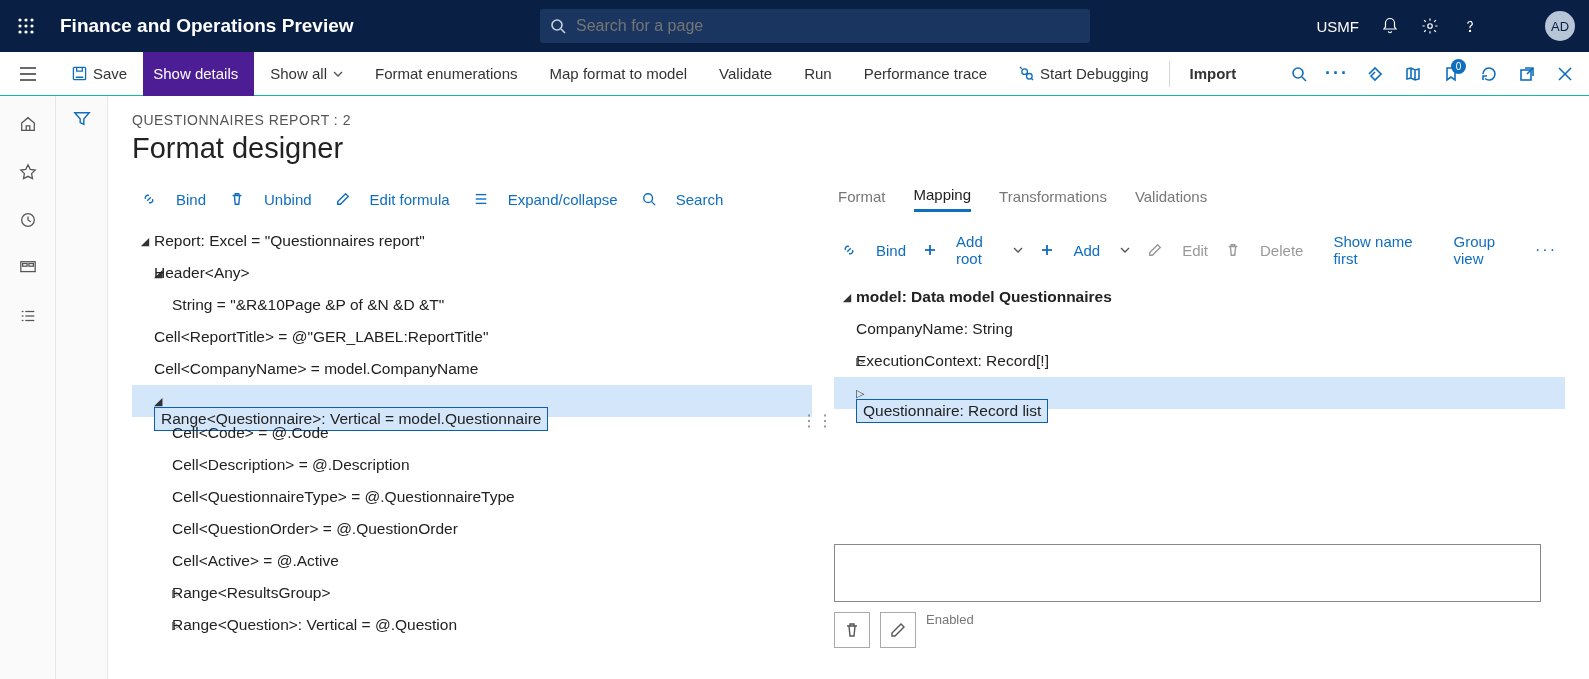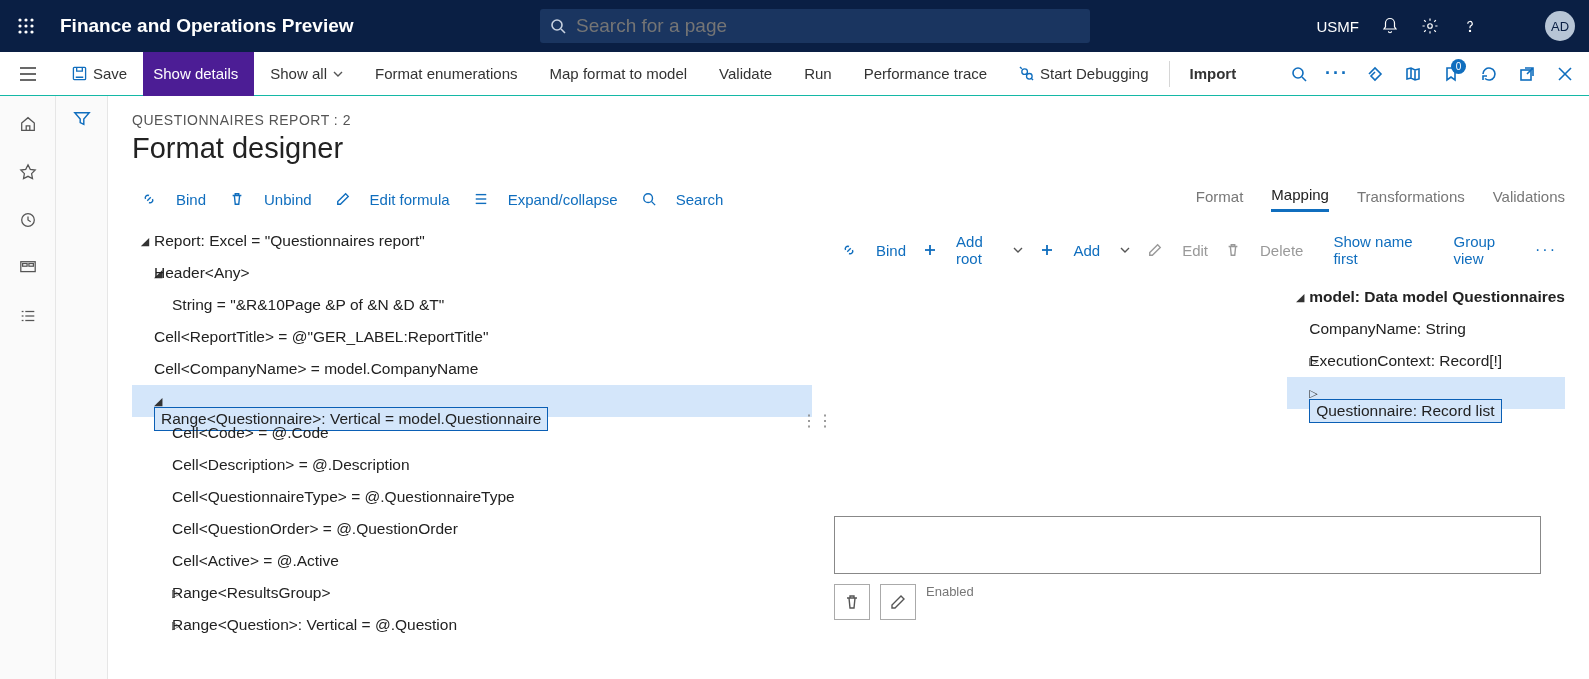--- a/index.html
+++ b/index.html
@@ -4,21 +4,21 @@
 <style>
 * { box-sizing: border-box; margin: 0; padding: 0; font-family: "Segoe UI", Arial, sans-serif; }
 body { width: 1589px; height: 679px; overflow: hidden; background: #fff; }
 
 
 .topbar { height: 52px; background: #0a1f44; display: flex; align-items: center; color: #fff; }
 .waffle { width: 52px; display: flex; align-items: center; justify-content: center; font-size: 18px; }
 .app-title { font-size: 19px; font-weight: 600; margin-left: 8px; }
 .search-wrap { margin-left: auto; margin-right: auto; position: absolute; left: 540px; }
 .search-box { width: 550px; height: 34px; background: #1a3560; border: none; border-radius: 3px; display: flex; align-items: center; padding: 0 10px; }
-.search-box input { background: transparent; border: none; color: #c8d2e0; font-size: 19px; width: 100%; outline: none; }
+.search-box input { background: transparent; border: none; color: #c8d2e0; font-size: 16px; width: 100%; outline: none; }
 .search-box .mag { color: #c8d2e0; margin-right: 10px; }
 .top-right { margin-left: auto; display: flex; align-items: center; gap: 22px; padding-right: 14px; }
 .top-right .txt { font-size: 15px; }
 .avatar { width: 30px; height: 30px; border-radius: 50%; background: #b7c5d6; color: #0a1f44; display: flex; align-items: center; justify-content: center; font-size: 13px; font-weight: 500; margin-left: 44px; }
 
 
 .actionbar { height: 44px; background: #fff; border-bottom: 1px solid #14b8a6; display: flex; align-items: center; padding-left: 56px; }
 .hamburger { position: absolute; left: 0; width: 56px; height: 44px; display: flex; align-items: center; justify-content: center; color: #444; font-size: 17px; }
 .action-btn { height: 44px; padding: 0 16px; display: flex; align-items: center; gap: 6px; font-size: 15px; color: #333; cursor: pointer; border: none; background: transparent; }
 .action-btn.primary { background: #4c1d95; color: #fff; padding-left: 10px; }
@@ -36,21 +36,21 @@
 .filtercol { position: absolute; left: 56px; top: 96px; width: 52px; bottom: 0; background: #fafafa; border-right: 1px solid #e6e6e6; display: flex; justify-content: center; padding-top: 14px; }
 .filtercol .funnel { color: #106ebe; }
 
 
 .main { position: absolute; left: 108px; top: 96px; right: 0; bottom: 0; padding: 16px 24px 0 24px; overflow: hidden; }
 .breadcrumb { font-size: 14px; color: #555; letter-spacing: 0.5px; }
 .page-title { font-size: 29px; font-weight: 500; color: #222; margin-top: 4px; }
 
 .panes { display: flex; margin-top: 16px; height: calc(100% - 80px); }
 .left-pane { flex: 0 0 680px; display: flex; flex-direction: column; }
-.right-pane { flex: 1; display: flex; flex-direction: column; padding-left: 12px; position: relative; align-items: flex-end; }
+.right-pane { flex: 1; display: flex; flex-direction: column; padding-left: 12px; position: relative; }
 
 .splitter { width: 10px; display: flex; align-items: flex-start; justify-content: center; color: #888; padding-top: 230px; cursor: col-resize; }
 
 
 .toolbar { display: flex; align-items: center; gap: 4px; height: 36px; }
 .tbtn { display: flex; align-items: center; gap: 20px; padding: 4px 10px; color: #106ebe; font-size: 15px; cursor: pointer; }
 .tbtn.disabled { color: #999; }
 .tbtn .i { font-size: 14px; }
 
 
@@ -70,21 +70,21 @@
 .tree-row.selected { background: #d4e6fa; }
 .tree-row .box { border: 1px solid #0a5fb5; padding: 2px 6px; background: #d4e6fa; display: inline-block; margin-top: 36px; }
 .ind0 { padding-left: 0px; }
 .ind1 { padding-left: 18px; }
 .ind2 { padding-left: 36px; }
 
 
 .rtree .tree-row.selected .box { background: #d4e6fa; }
 
 
-.bottom-box { position: absolute; left: 12px; right: 24px; top: 335px; }
+.bottom-box { position: absolute; left: 12px; right: 24px; top: 363px; }
 .formula-box { border: 1px solid #888; height: 58px; width: 100%; }
 .btn-row { display: flex; align-items: center; gap: 10px; margin-top: 10px; }
 .sq-btn { width: 36px; height: 36px; border: 1px solid #aaa; display: flex; align-items: center; justify-content: center; color: #555; }
 .enabled-label { color: #777; font-size: 13px; margin-top: -21px; }
 
 svg { display: block; }
 </style>
 </head>
 <body>
 

